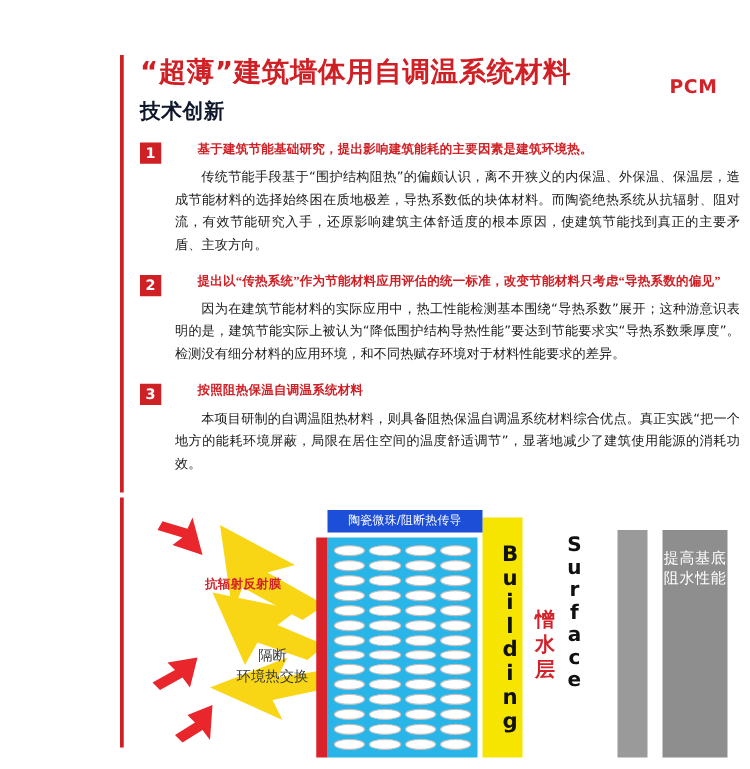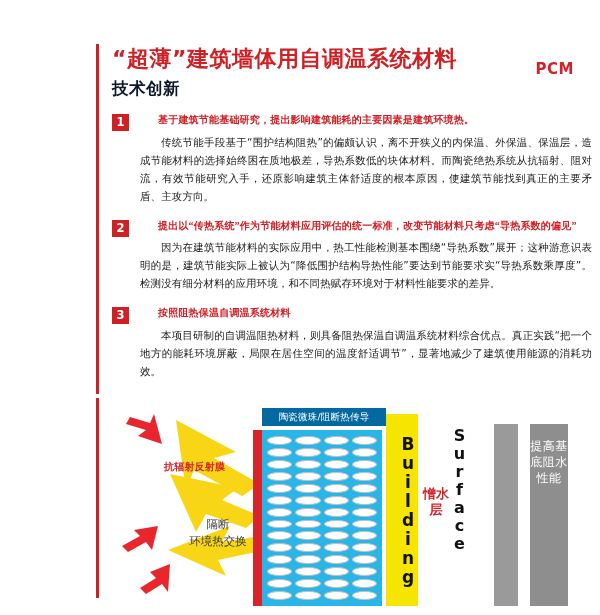--- a/index.html
+++ b/index.html
@@ -117,21 +117,21 @@
     top: 400px;
     width: 480px;
     height: 212px;
   }
 
   .dg-label-top {
     position: absolute;
     left: 152px;
     top: 8px;
     width: 120px;
-    background: #0369a1;
+    background: #1d4ed8;
     color: #ffffff;
     font-size: 9.5px;
     text-align: center;
     padding: 3px 2px;
     line-height: 1.3;
     letter-spacing: 0.2px;
     z-index: 6;
   }
 
   
@@ -236,41 +236,41 @@
     height: 182px;
     background: #9a9a9a;
     z-index: 3;
   }
 
   
   .dg-label-right {
     position: absolute;
     left: 420px;
     top: 24px;
-    width: 38px;
+    width: 52px;
     height: 182px;
     background: #8e8e8e;
     color: #ffffff;
     font-size: 12px;
     line-height: 1.35;
     text-align: center;
     padding-top: 14px;
     box-sizing: border-box;
     z-index: 3;
     letter-spacing: 0.5px;
   }
 
   
   .label-pink {
     position: absolute;
     left: 310px;
     top: 84px;
     width: 30px;
     color: #d2232a;
-    font-size: 13px;
+    font-size: 16px;
     font-weight: bold;
     line-height: 1.25;
     text-align: center;
     z-index: 7;
     background: #ffffff;
     padding: 2px 1px;
   }
 
   
   .label-film {

